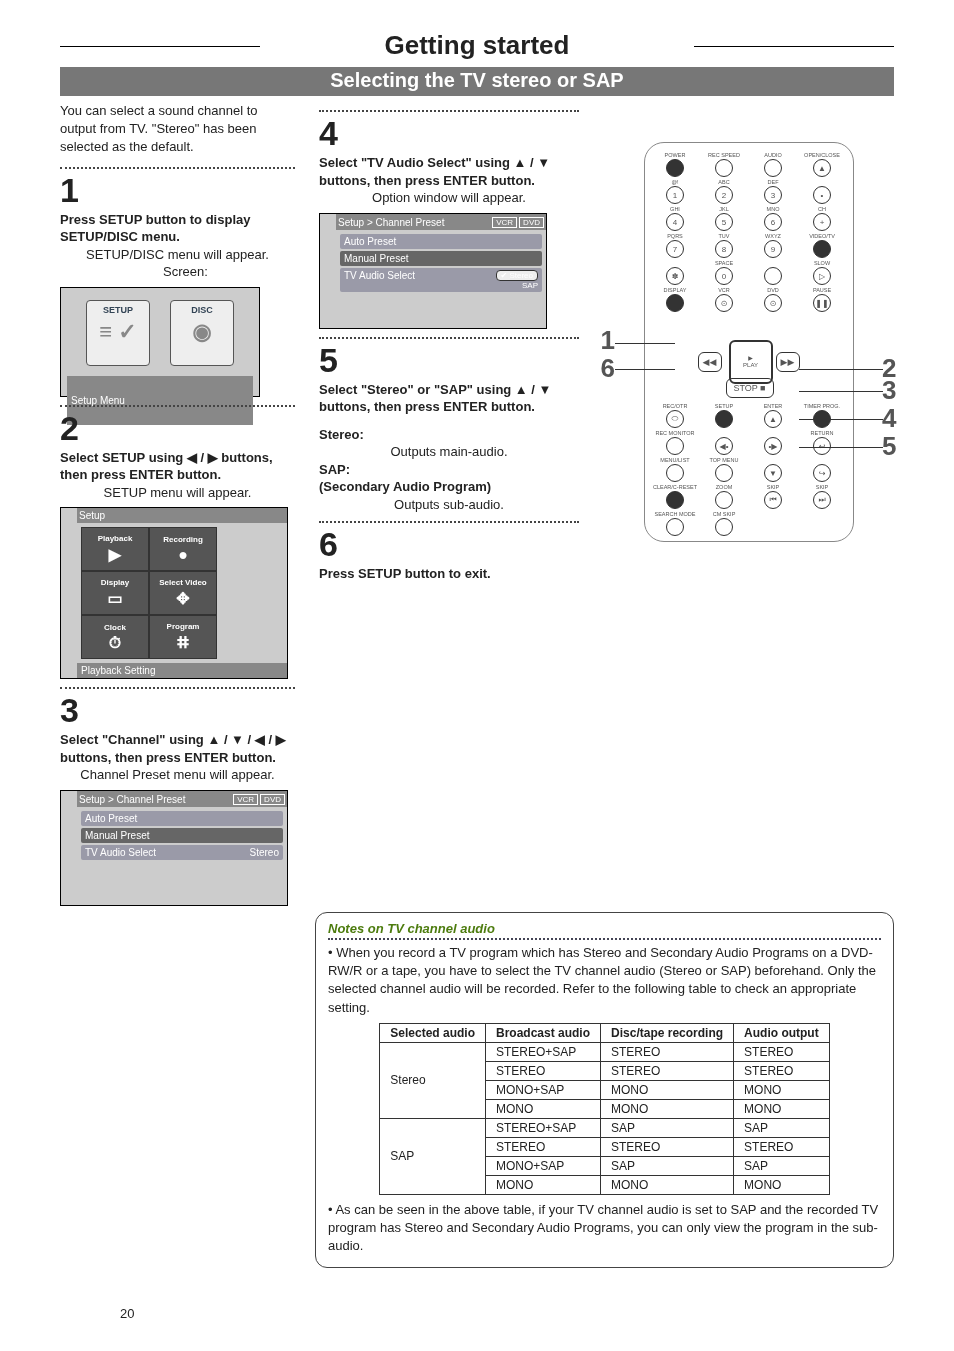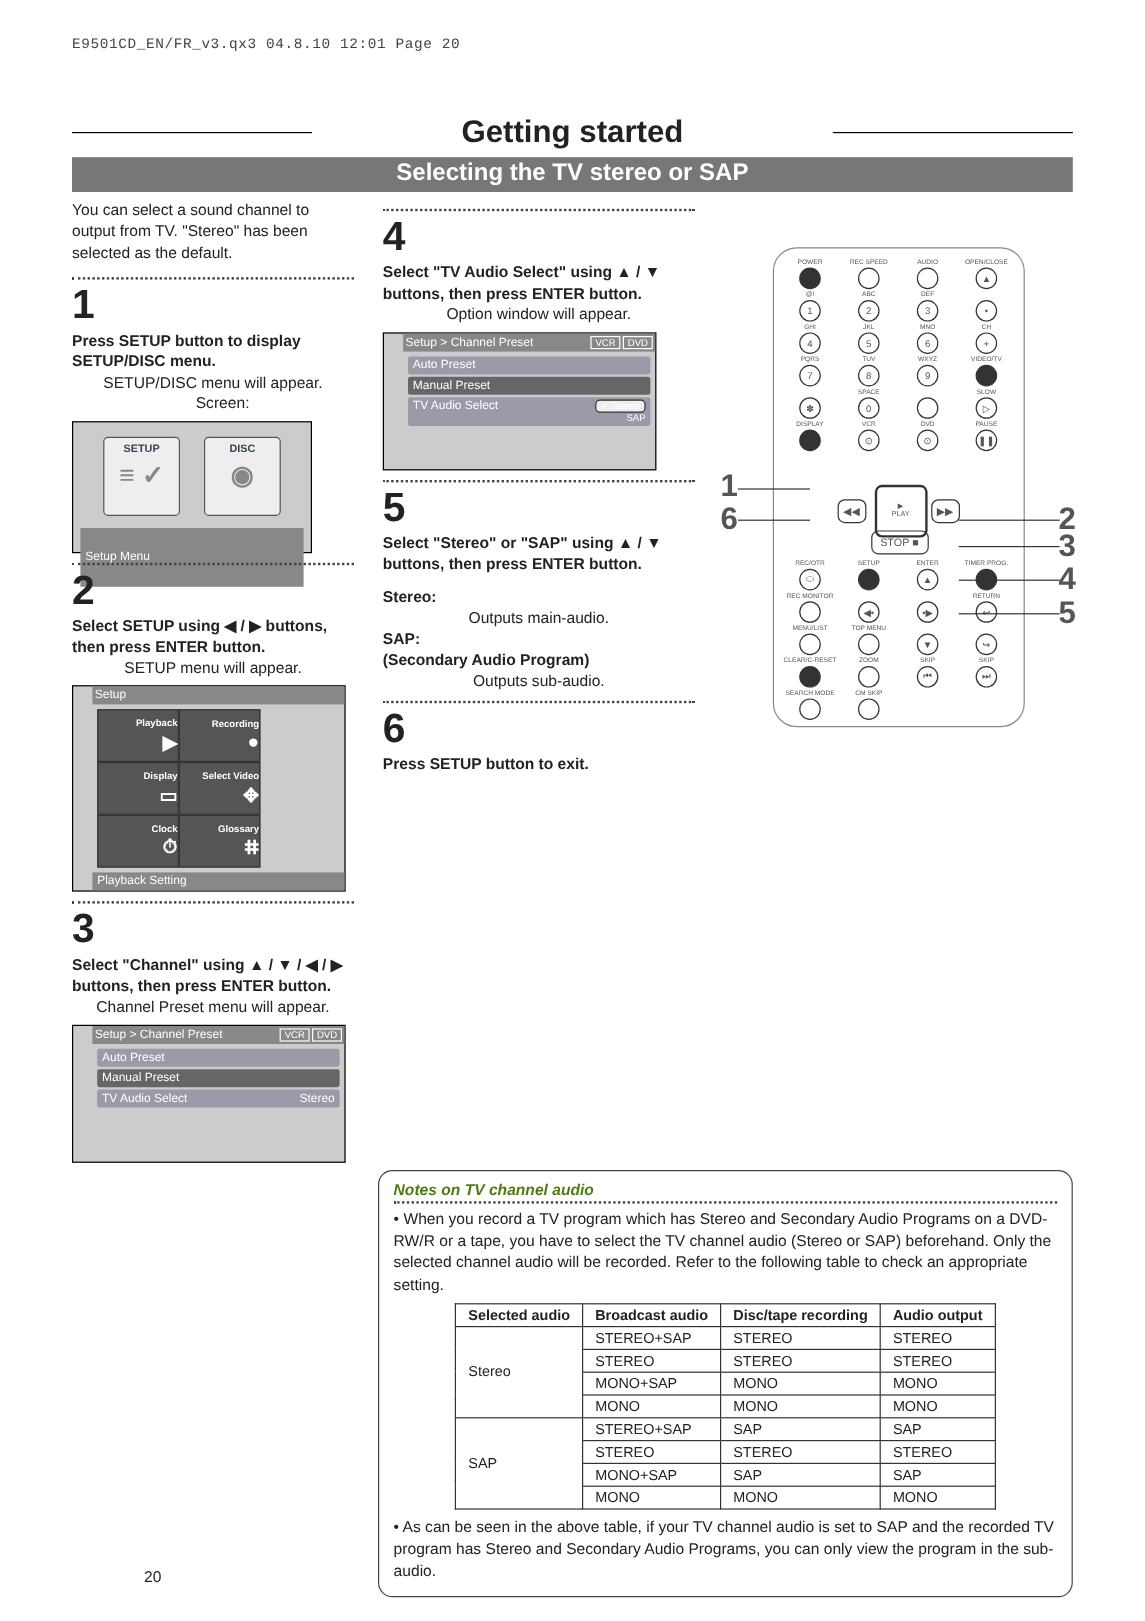--- a/index.html
+++ b/index.html
@@ -134,21 +134,21 @@
     height: 42px;
     background: #555;
     color: #fff;
     font-size: 8px;
     font-weight: bold;
     text-align: center;
     border: 1px solid #333;
     display: flex;
     flex-direction: column;
     justify-content: center;
-    align-items: flex-end;
+    align-items: center;
   }
   .setup-tile .sym { font-size: 16px; margin-top: 2px; }
   .opt-pill {
     border: 1px solid #333;
     border-radius: 4px;
     padding: 0 4px;
     display: inline-block;
     background: #eee;
   }
   .notes-box {
@@ -269,21 +269,20 @@
     font-size:9px; font-weight:bold; color:#345;
     padding-top:4px;
   }
   .sd-tile .g { font-size:22px; margin-top:4px; color:#888;}
   .sd-caption { background:#888; color:#fff; padding:19px 4px; margin-top:10px;}
 </style>
 </head>
 <body>
 
 <div class="page">
-  <div class="header-meta">E9501CD_EN/FR_v3.qx3  04.8.10  12:01  Page 20</div>
 
   <div class="chapter-banner">Getting started</div>
   <div class="section-banner">Selecting the TV stereo or SAP</div>
 
   <div class="columns">
 
     <div class="col col-left">
       <div class="intro">You can select a sound channel to output from TV. "Stereo" has been selected as the default.</div>
 
       <div class="step-rule"></div>
@@ -329,21 +328,21 @@
               </div>
             <div class="setup-tile">
                 <span>Select Video</span>
                 <span class="sym">✥</span>
               </div>
             <div class="setup-tile">
                 <span>Clock</span>
                 <span class="sym">⏱</span>
               </div>
             <div class="setup-tile">
-                <span>Glossary</span>
+                <span>Program</span>
                 <span class="sym">ⵌ</span>
               </div>
           </div>
         </div>
         <div class="menu-caption">Playback Setting</div>
       </div>
 
       <div class="step-rule"></div>
       <div class="step-num">3</div>
       <div class="step-head">Select "Channel" using ▲ / ▼ / ◀ / ▶ buttons, then press ENTER button.</div>

